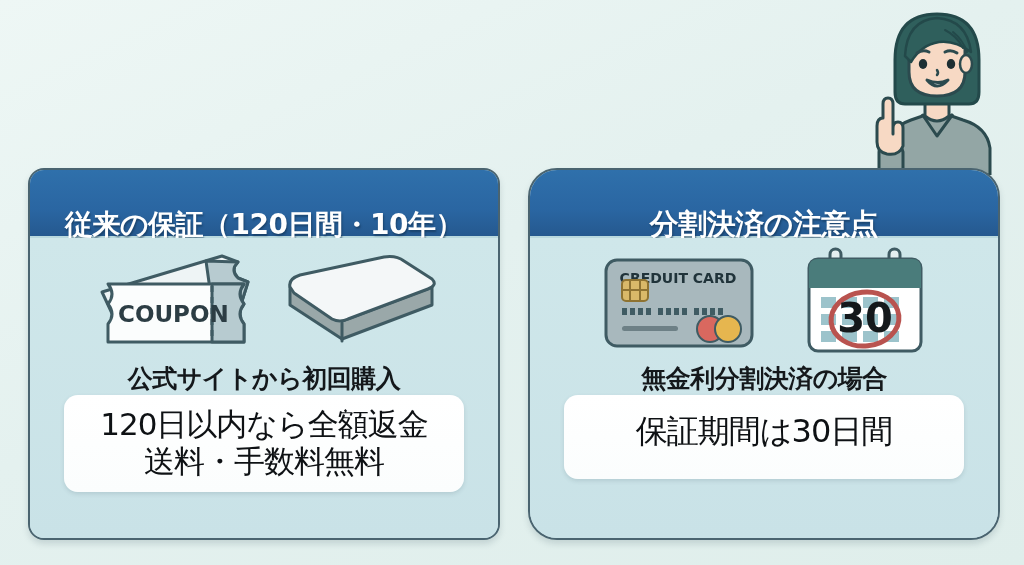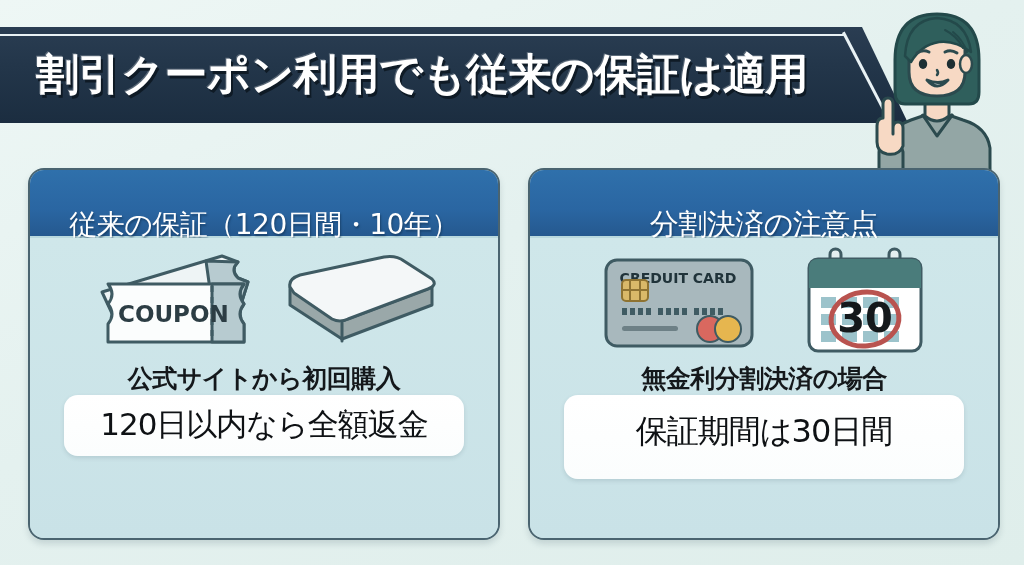--- a/index.html
+++ b/index.html
@@ -100,34 +100,34 @@
     height: 368px;
     border: 2px solid #4a6470;
     border-radius: 16px;
     background: #cde5e9;
     box-shadow: 0 4px 6px rgba(60, 90, 100, 0.18);
     overflow: hidden;
     display: flex;
     flex-direction: column;
   }
   .card-left  { left: 28px; }
-  .card-right { left: 528px; }
+  .card-right { left: 528px; border-radius: 29px; }
 
   .card-header {
     height: 66px;
     flex: 0 0 66px;
     background: linear-gradient(180deg, #2f70ab 0%, #2a66a2 60%, #25598f 100%);
     display: flex;
     align-items: center;
     justify-content: center;
     border-bottom: 2px solid #b9d9de;
   }
   .card-header-text {
     font-size: 29px;
-    font-weight: 400;
+    font-weight: 700;
     color: #ffffff;
     letter-spacing: -0.5px;
     white-space: nowrap;
     text-shadow: 1px 2px 2px rgba(15, 45, 75, 0.55);
     margin-top: 44px;
   }
   .card-left .card-header-text { font-size: 28px; }
 
   .card-body {
     flex: 1 1 auto;
@@ -175,26 +175,20 @@
     white-space: nowrap;
   }
   .card-right .highlight-box { padding: 18px 10px 28px; }
   .card-right .highlight-line { font-size: 32px; }
 </style>
 </head>
 <body>
 
 <div class="slide">
 
-  <div class="banner-wrap">
-    <div class="banner-shape"></div>
-    <div class="banner-inner-line"></div>
-    <div class="banner-inner-diag"></div>
-    <div class="banner-title">割引クーポン利用でも従来の保証は適用</div>
-  </div>
 
   <div class="presenter">
     <svg viewBox="0 0 165 175" width="165" height="175">
 
       <path d="M28 175 L28 148 Q30 128 52 120 L78 111 L104 120 Q128 127 131 148 L131 175 Z" fill="#93a6a5" stroke="#2b4a4e" stroke-width="3" stroke-linejoin="round"></path>
 
       <path d="M63 114 L78 136 L94 114" fill="none" stroke="#2b4a4e" stroke-width="3" stroke-linejoin="round"></path>
 
       <path d="M66 96 L66 116 Q78 126 90 116 L90 96 Z" fill="#f7d9c4" stroke="#2b4a4e" stroke-width="3" stroke-linejoin="round"></path>
 
@@ -258,20 +252,21 @@
 
             <line x1="62" y1="74" x2="62" y2="92" stroke="#3f5b63" stroke-width="3" stroke-linecap="round"></line>
           </svg>
 
         </div>
 
         <div class="caption">公式サイトから初回購入</div>
 
         <div class="highlight-box">
           <div class="highlight-line">120日以内なら全額返金</div>
+          <div class="highlight-line">送料・手数料無料</div>
         </div>
 
       </div>
     </div>
 
     <div class="card card-right">
 
       <div class="card-header">
         <div class="card-header-text">分割決済の注意点</div>
       </div>

